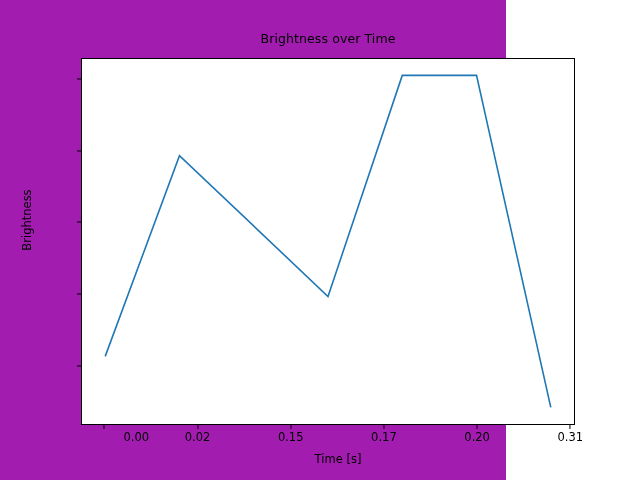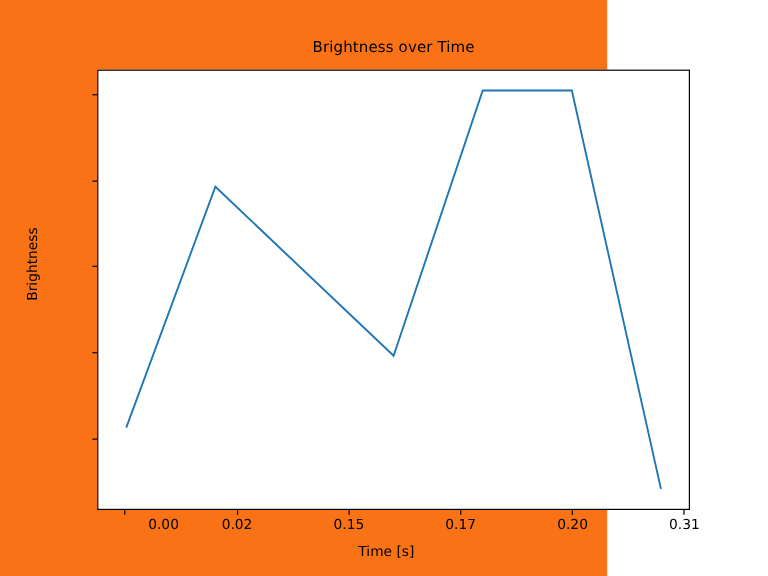--- a/index.html
+++ b/index.html
@@ -10,21 +10,21 @@
   body {
     width: 640px;
     height: 480px;
     font-family: "DejaVu Sans", sans-serif;
     overflow: hidden;
   }
   #figure {
     position: relative;
     width: 506px;
     height: 480px;
-    background: #f97316;
+    background: #a21caf;
   }
   #chart-title {
     position: absolute;
     left: 81px;
     top: 31px;
     width: 494px;
     text-align: center;
     font-size: 12.5px;
     color: #000000;
     letter-spacing: 0.1px;
@@ -66,21 +66,21 @@
   .xtick-mark {
     position: absolute;
     top: 425px;
     width: 1.1px;
     height: 3.6px;
     background: #000000;
     transform: translateX(-50%);
   }
   #xlabel {
     position: absolute;
-    left: 75px;
+    left: 91px;
     top: 452px;
     width: 494px;
     text-align: center;
     font-size: 11.5px;
     color: #000000;
   }
   #ylabel {
     position: absolute;
     left: -23px;
     top: 213px;

